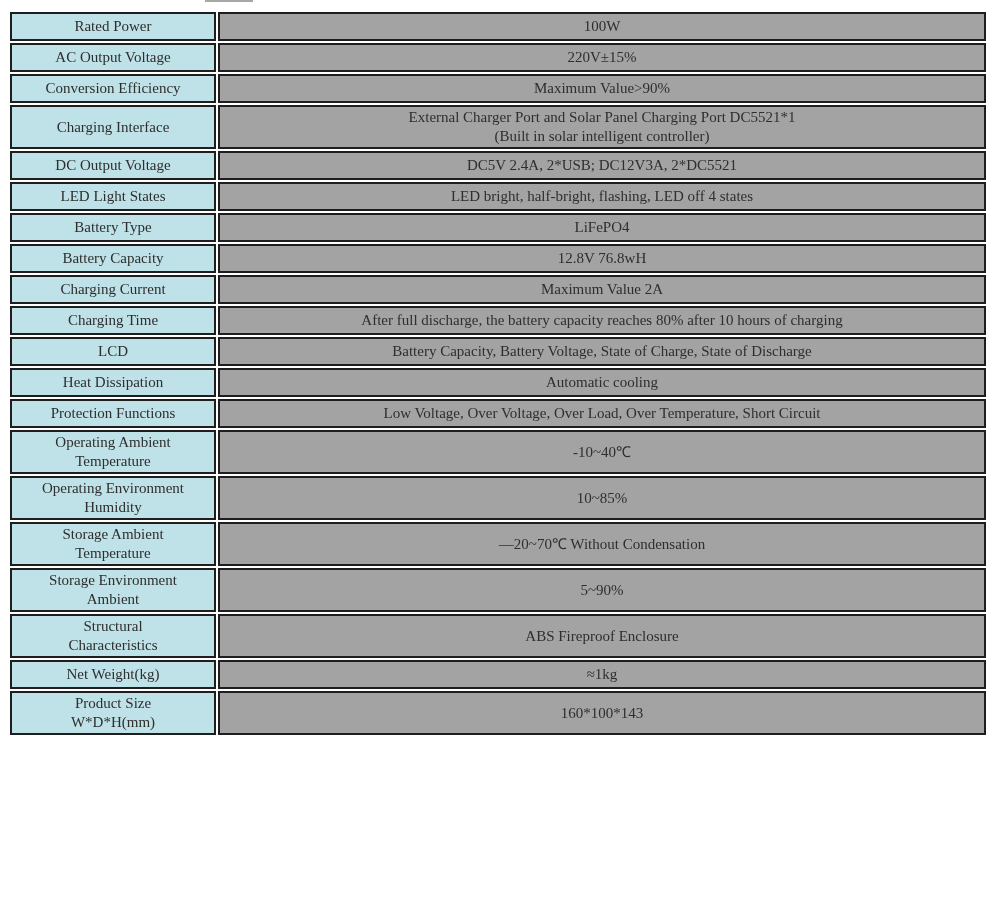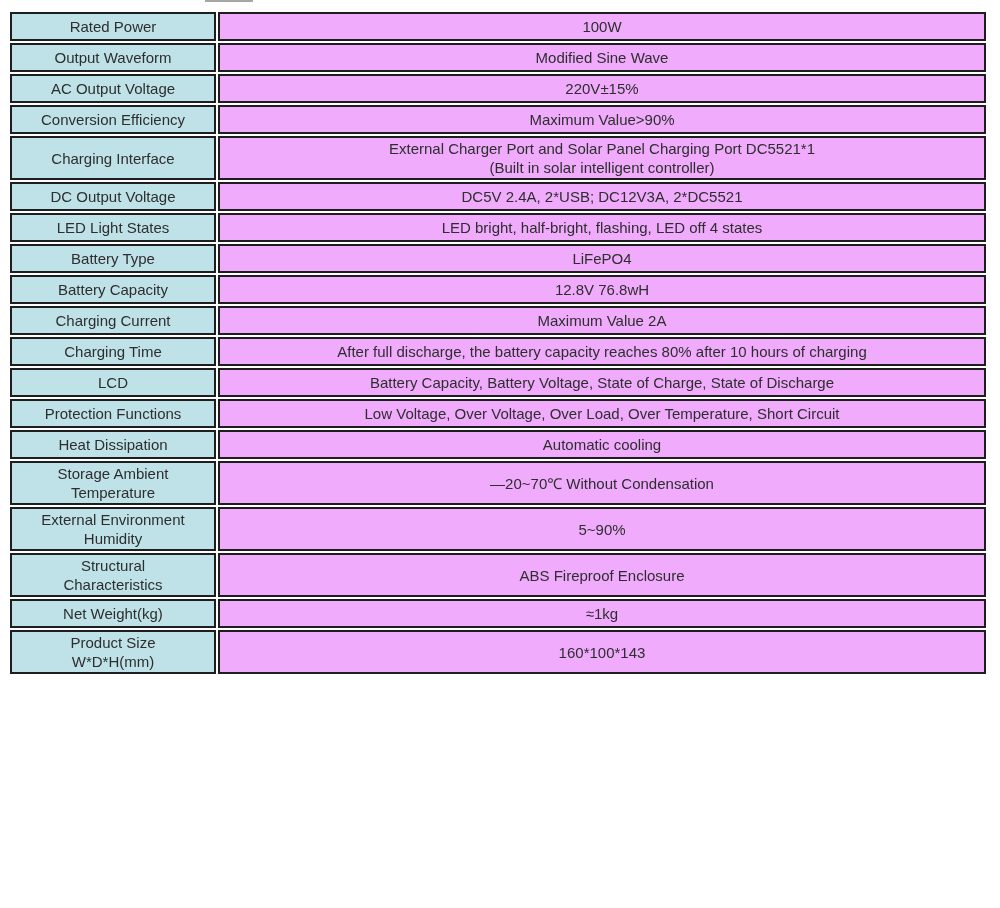--- a/index.html
+++ b/index.html
@@ -30,50 +30,47 @@
     background:var(--page_bg);
   }
   td{
     border:2px solid var(--border_color);
     font-size:15px;
     line-height:19px;
     text-align:center;
     vertical-align:middle;
     padding:1px 28px;
     overflow:hidden;
+    font-family:Liberation Serif, serif;
   }
   td.label{
     background:var(--label_bg);
     height:29px;
   }
   td.value{
-    background:#f0abfc;
+    background:#a3a3a3;
     white-space:pre-line;
     height:29px;
   }
   tr.tall td{height:40px;}
 </style>
 </head>
 <body>
 
 <div class="crop-artifact"></div>
 
 <table class="spec">
   <colgroup>
     <col style="width:206px">
     <col>
   </colgroup>
   <tbody>
     <tr>
       <td class="label">Rated Power</td>
       <td class="value">100W</td>
-    </tr>
-    <tr>
-      <td class="label">Output Waveform</td>
-      <td class="value">Modified Sine Wave</td>
     </tr>
     <tr>
       <td class="label">AC Output Voltage</td>
       <td class="value">220V±15%</td>
     </tr>
     <tr>
       <td class="label">Conversion Efficiency</td>
       <td class="value">Maximum Value&gt;90%</td>
     </tr>
     <tr class="tall">
@@ -103,33 +100,41 @@
     </tr>
     <tr>
       <td class="label">Charging Time</td>
       <td class="value">After full discharge, the battery capacity reaches 80% after 10 hours of charging</td>
     </tr>
     <tr>
       <td class="label">LCD</td>
       <td class="value">Battery Capacity, Battery Voltage, State of Charge, State of Discharge</td>
     </tr>
     <tr>
+      <td class="label">Heat Dissipation</td>
+      <td class="value">Automatic cooling</td>
+    </tr>
+    <tr>
       <td class="label">Protection Functions</td>
       <td class="value">Low Voltage, Over Voltage, Over Load, Over Temperature, Short Circuit</td>
     </tr>
-    <tr>
-      <td class="label">Heat Dissipation</td>
-      <td class="value">Automatic cooling</td>
+    <tr class="tall">
+      <td class="label">Operating Ambient Temperature</td>
+      <td class="value">-10~40℃</td>
+    </tr>
+    <tr class="tall">
+      <td class="label">Operating Environment Humidity</td>
+      <td class="value">10~85%</td>
     </tr>
     <tr class="tall">
       <td class="label">Storage Ambient Temperature</td>
       <td class="value">—20~70℃ Without Condensation</td>
     </tr>
     <tr class="tall">
-      <td class="label">External Environment Humidity</td>
+      <td class="label">Storage Environment Ambient</td>
       <td class="value">5~90%</td>
     </tr>
     <tr>
       <td class="label">Structural Characteristics</td>
       <td class="value">ABS Fireproof Enclosure</td>
     </tr>
     <tr>
       <td class="label">Net Weight(kg)</td>
       <td class="value">≈1kg</td>
     </tr>

